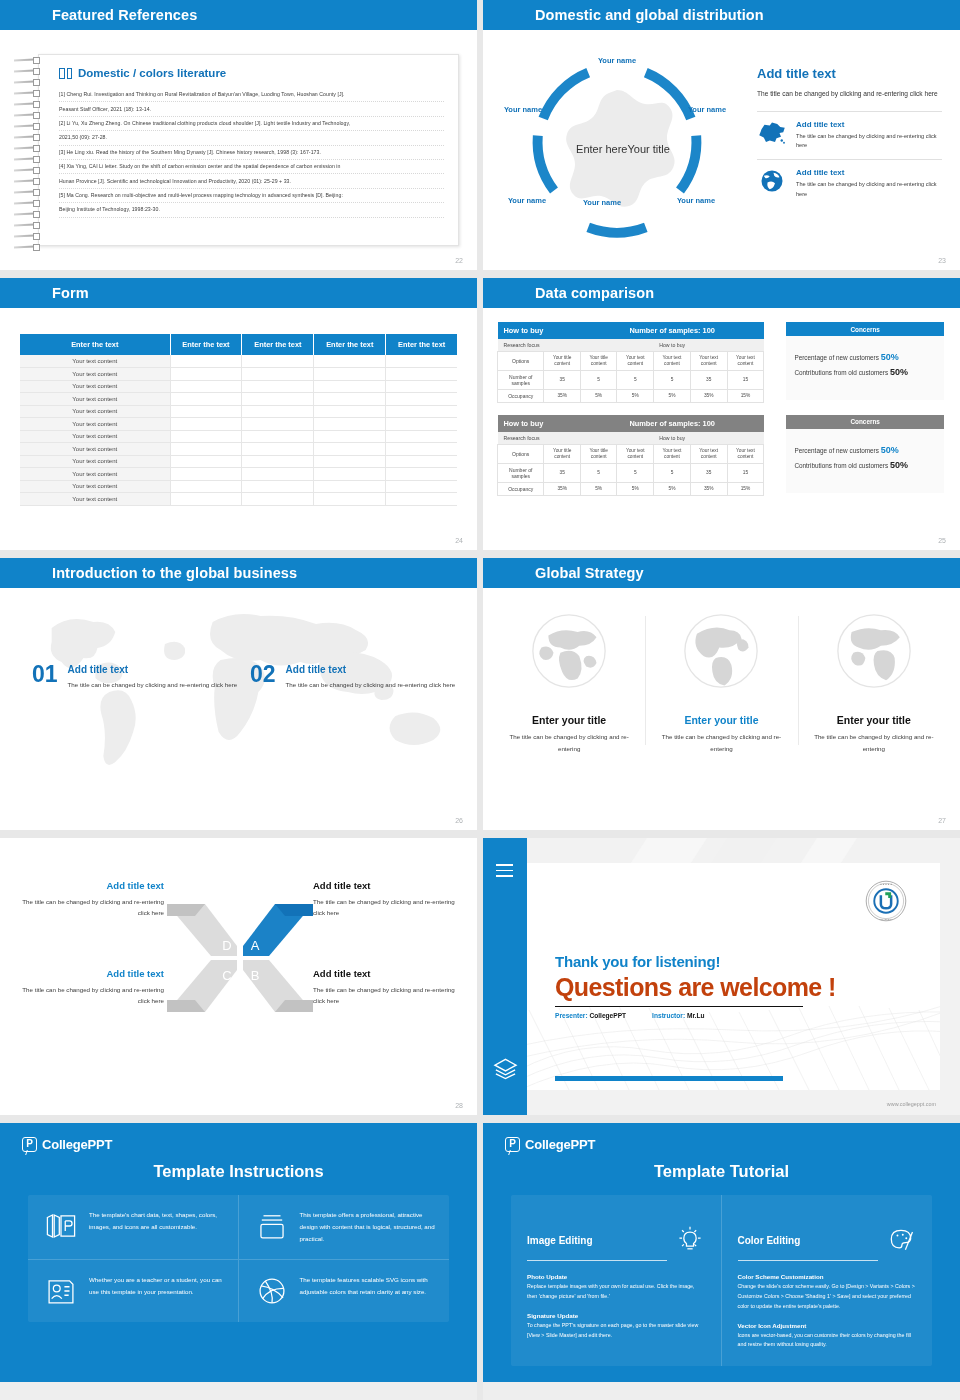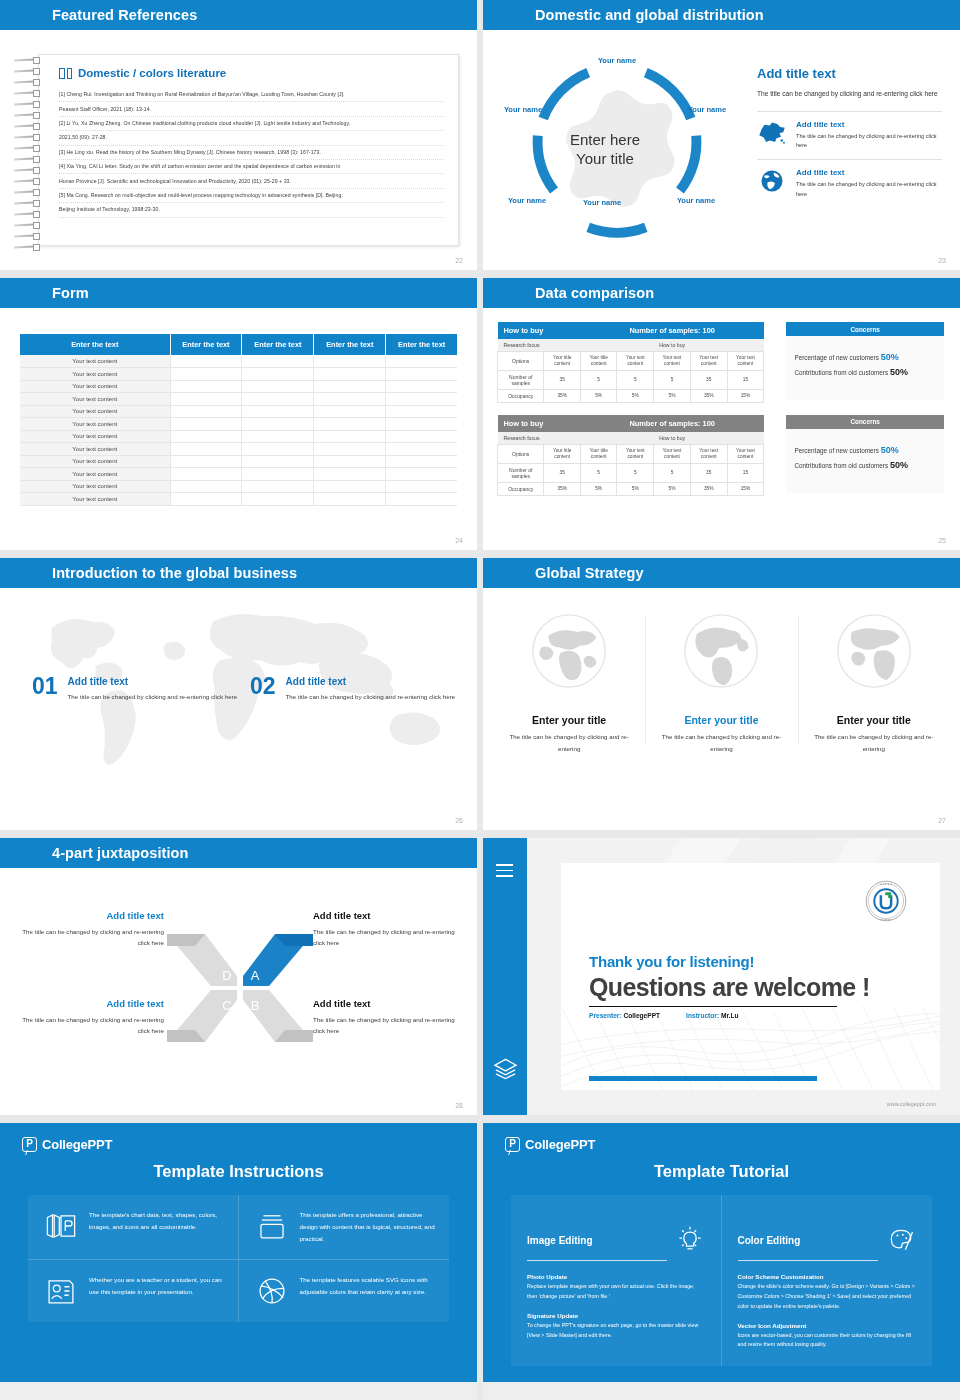--- a/index.html
+++ b/index.html
@@ -85,25 +85,25 @@
     font-size: 5.2px; color: #3c3c3c; line-height: 1.35;
     border-bottom: 1px dotted #d8d8d8;
     padding: 3.2px 0 3.2px 0;
     letter-spacing: .05px;
   }
 
   
   .s23 { display: flex; padding: 16px 18px 0 14px; gap: 6px; }
   .circ-zone { width: 250px; height: 205px; position: relative; }
   .circ-hub {
-    position: absolute; left: 46px; top: 40px;
+    position: absolute; left: 64px; top: 40px;
     width: 124px; height: 124px; border-radius: 46% 46% 46% 46%;
     background: #ececec;
-    display: flex; flex-direction: column; align-items: center; justify-content: center;
-    color: #333; font-size: 15px; line-height: 1.25;
+    display: flex; align-items: center; justify-content: center;
+    color: #333; font-size: 11px; line-height: 1.25;
   }
   .arc { position: absolute; width: 180px; height: 180px; left: 30px; top: 12px; }
   .cap {
     position: absolute; color: #1272b8; font-size: 7.5px; font-weight: bold;
     text-align: center; line-height: 1.2; width: 50px;
   }
   .c-top   { left: 95px;  top: 8px; }
   .c-tr    { left: 185px; top: 57px; }
   .c-br    { left: 174px; top: 148px; }
   .c-bot   { left: 80px;  top: 150px; }
@@ -164,21 +164,21 @@
   .concern.gray .ctitle { background: #828282; }
   .concern .cbody {
     background: #fafafa; padding: 16px 6px 16px 8px; height: 64px;
   }
   .concern .crow { font-size: 6.4px; color: #3c3c3c; margin-bottom: 5px; white-space: nowrap; }
   .concern .crow b.blue { color: #1083c9; font-size: 9px; }
   .concern .crow b.dark { color: #222; font-size: 9px; }
 
   
   .map-bg { position: absolute; left: 0; top: 30px; width: 100%; height: 210px; opacity: 1; }
-  .num-row { position: absolute; top: 106px; display: flex; gap: 10px; align-items: flex-start; margin-top: 12px; }
+  .num-row { position: absolute; top: 106px; display: flex; gap: 10px; align-items: flex-start; }
   .num { color: #1272b8; font-size: 23px; font-weight: bold; line-height: .95; }
   .num-t { color: #1272b8; font-size: 10px; font-weight: bold; margin-bottom: 4px; }
   .num-b { color: #3c3c3c; font-size: 6.2px; line-height: 1.9; }
 
   
   .glob-row { display: flex; padding: 18px 10px 0; }
   .glob-col { flex: 1; text-align: center; position: relative; padding: 0 6px; }
   .glob-col + .glob-col:before {
     content: ''; position: absolute; left: 0; top: 8px; bottom: 10px; width: 1px; background: #eaeaea;
   }
@@ -202,29 +202,29 @@
   .blue-t { color: #1083c9; }
   .dark-t { color: #111; }
   .x-art { position: absolute; left: 165px; top: 48px; width: 150px; height: 140px; }
 
   
   .ty-root { position: absolute; inset: 0; background: #f2f2f2; display: flex; }
   .ty-side { width: 44px; background: #1083c9; position: relative; flex: 0 0 auto; }
   .ty-ham { position: absolute; left: 13px; top: 26px; }
   .ty-ham i { display: block; width: 17px; height: 1.6px; background: #fff; margin-bottom: 4px; }
   .ty-stack { position: absolute; left: 10px; bottom: 34px; }
-  .ty-main { flex: 1; position: relative; overflow: hidden; margin-left: 34px; }
+  .ty-main { flex: 1; position: relative; overflow: hidden; }
   .ty-card {
     position: absolute; left: -8px; top: 25px; right: 20px; bottom: 25px;
     background: #fff; overflow: hidden;
   }
   .ty-logo { position: absolute; right: 32px; top: 16px; }
   .ty-txt { position: absolute; left: 36px; top: 90px; }
   .ty-s1 { color: #1083c9; font-size: 15px; font-weight: bold; letter-spacing: -.2px; }
-  .ty-s2 { color: #404040; font-size: 25px; font-weight: bold; letter-spacing: -.6px; margin-top: 3px; }
+  .ty-s2 { color: #c2410c; font-size: 25px; font-weight: bold; letter-spacing: -.6px; margin-top: 3px; }
   .ty-hr { height: 1.4px; background: #111; width: 248px; margin-top: 4px; }
   .ty-meta { display: flex; gap: 26px; margin-top: 5px; font-size: 6.6px; font-weight: bold; color: #111; }
   .ty-meta span.k { color: #1083c9; }
   .ty-prog { position: absolute; left: 36px; bottom: 9px; width: 228px; height: 5px; background: #1083c9; }
   .ty-url { position: absolute; right: 24px; bottom: 8px; font-size: 5.4px; color: #9a9a9a; }
 
   
   .inst { position: absolute; inset: 0; background: #1083c9; padding: 14px 22px 0; }
   .inst-foot { position: absolute; left:0; right:0; bottom: 0; height: 18px; background:#eeeeee; }
   .brand { display: flex; align-items: center; gap: 5px; }
@@ -676,23 +676,20 @@
         <div class="glob-t dark">Enter your title</div>
         <div class="glob-b">The title can be changed by clicking and re-entering</div>
       </div>
     </div>
     <div class="pageno">27</div>
   </div>
 
   <div class="gap"></div>
 
   <div class="slide left">
-    <div class="hdr">
-      <span class="t">4-part juxtaposition</span>
-    </div>
     <div class="hdr-rule"></div>
     <div class="quad">
       <div class="q-cell l q-tl">
         <div class="qt blue-t">Add title text</div>
         <div class="qb">The title can be changed by clicking and re-entering click here</div>
       </div>
       <div class="q-cell r q-tr">
         <div class="qt dark-t">Add title text</div>
         <div class="qb">The title can be changed by clicking and re-entering click here</div>
       </div>

